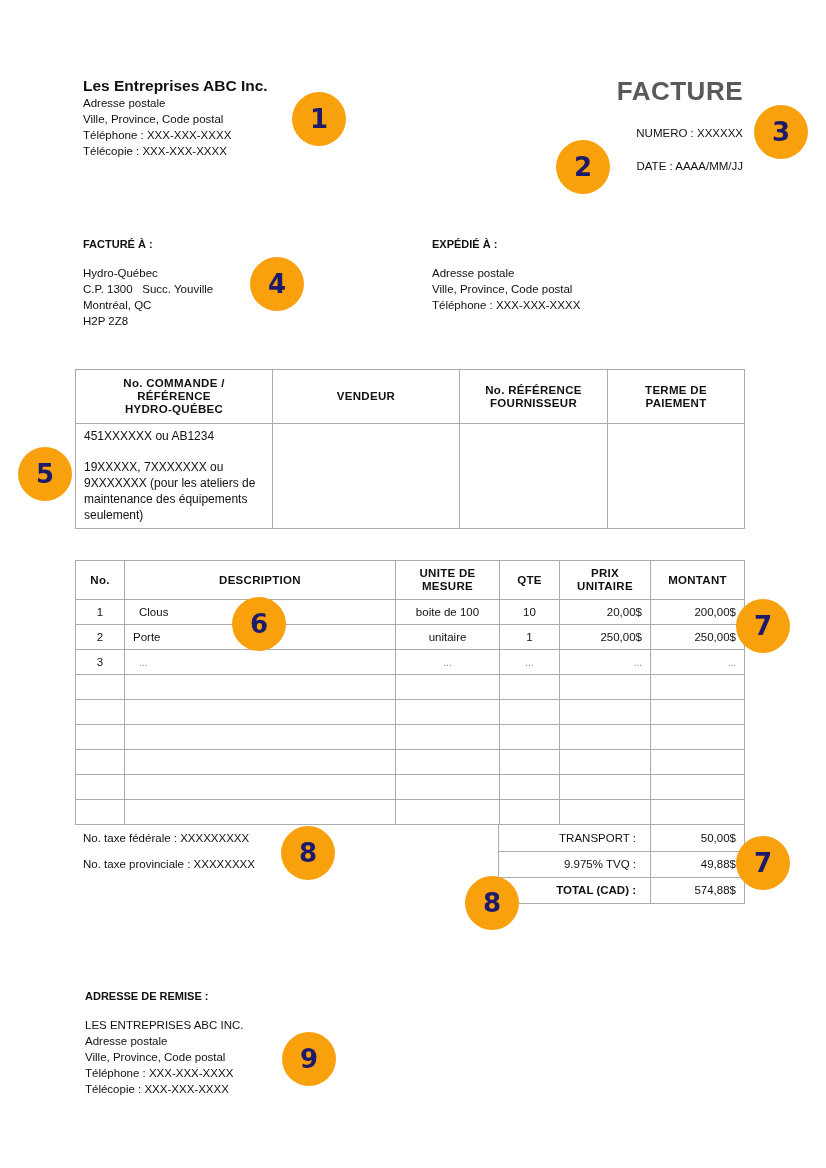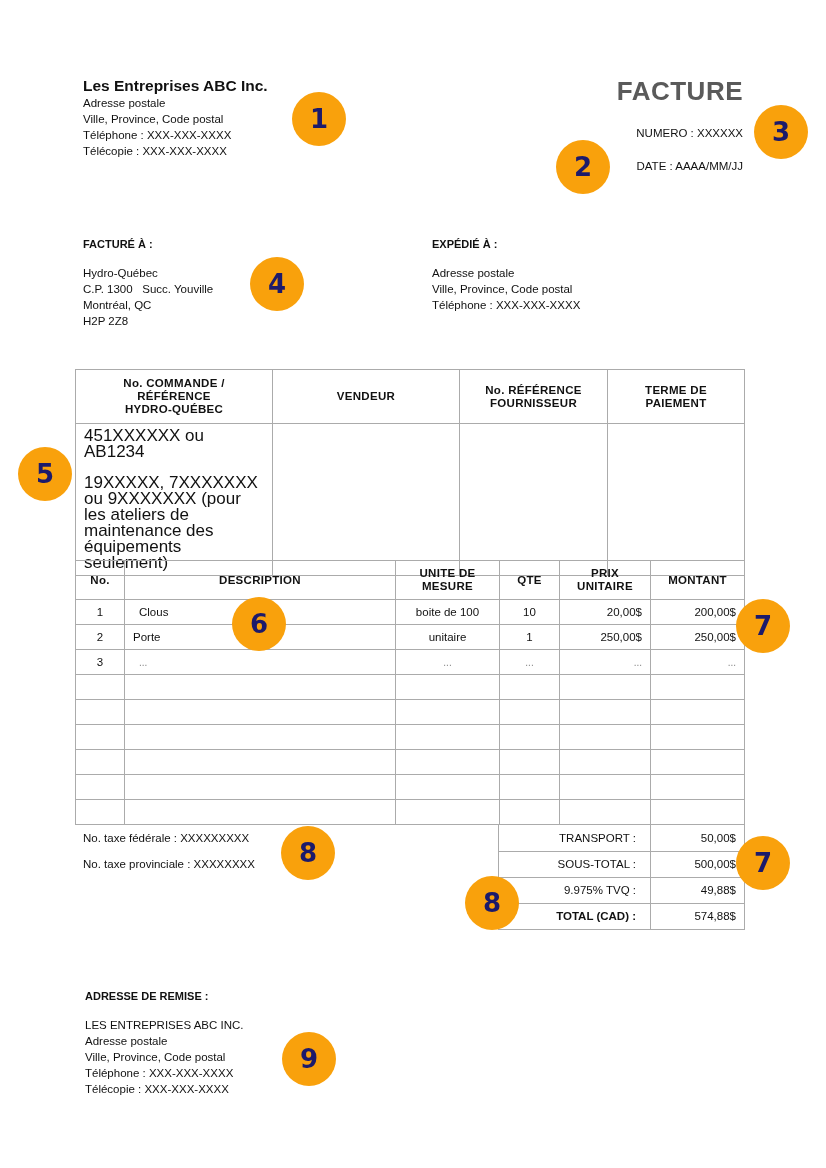--- a/index.html
+++ b/index.html
@@ -78,21 +78,21 @@
     <th style="white-space:pre-line;">No. COMMANDE /
 RÉFÉRENCE
 HYDRO-QUÉBEC</th>
     <th style="white-space:pre-line;">VENDEUR</th>
     <th style="white-space:pre-line;">No. RÉFÉRENCE
 FOURNISSEUR</th>
     <th style="white-space:pre-line;">TERME DE
 PAIEMENT</th>
   </tr>
   <tr style="height:105px;">
-    <td style="font-size:17px;">
+    <td style="font-size:12px;">
       <div>451XXXXXX ou AB1234</div>
       <div style="margin-top:15px;">19XXXXX, 7XXXXXXX ou 9XXXXXXX (pour les ateliers de maintenance des équipements seulement)</div>
     </td>
     <td></td>
     <td></td>
     <td></td>
   </tr>
 </tbody>
   </table>
 
@@ -198,24 +198,20 @@
   <colgroup>
       <col style="width:152px">
       <col style="width:94px">
     </colgroup>
   <tbody>
       <tr>
     <td>TRANSPORT :</td>
     <td style="padding-right:8px;">50,00$</td>
   </tr>
   <tr>
-    <td>SOUS-TOTAL :</td>
-    <td style="padding-right:8px;">500,00$</td>
-  </tr>
-  <tr>
     <td>9.975% TVQ :</td>
     <td style="padding-right:8px;">49,88$</td>
   </tr>
   <tr>
     <td class="bold">TOTAL (CAD) :</td>
     <td style="padding-right:8px;">574,88$</td>
   </tr>
 </tbody>
   </table>
 

